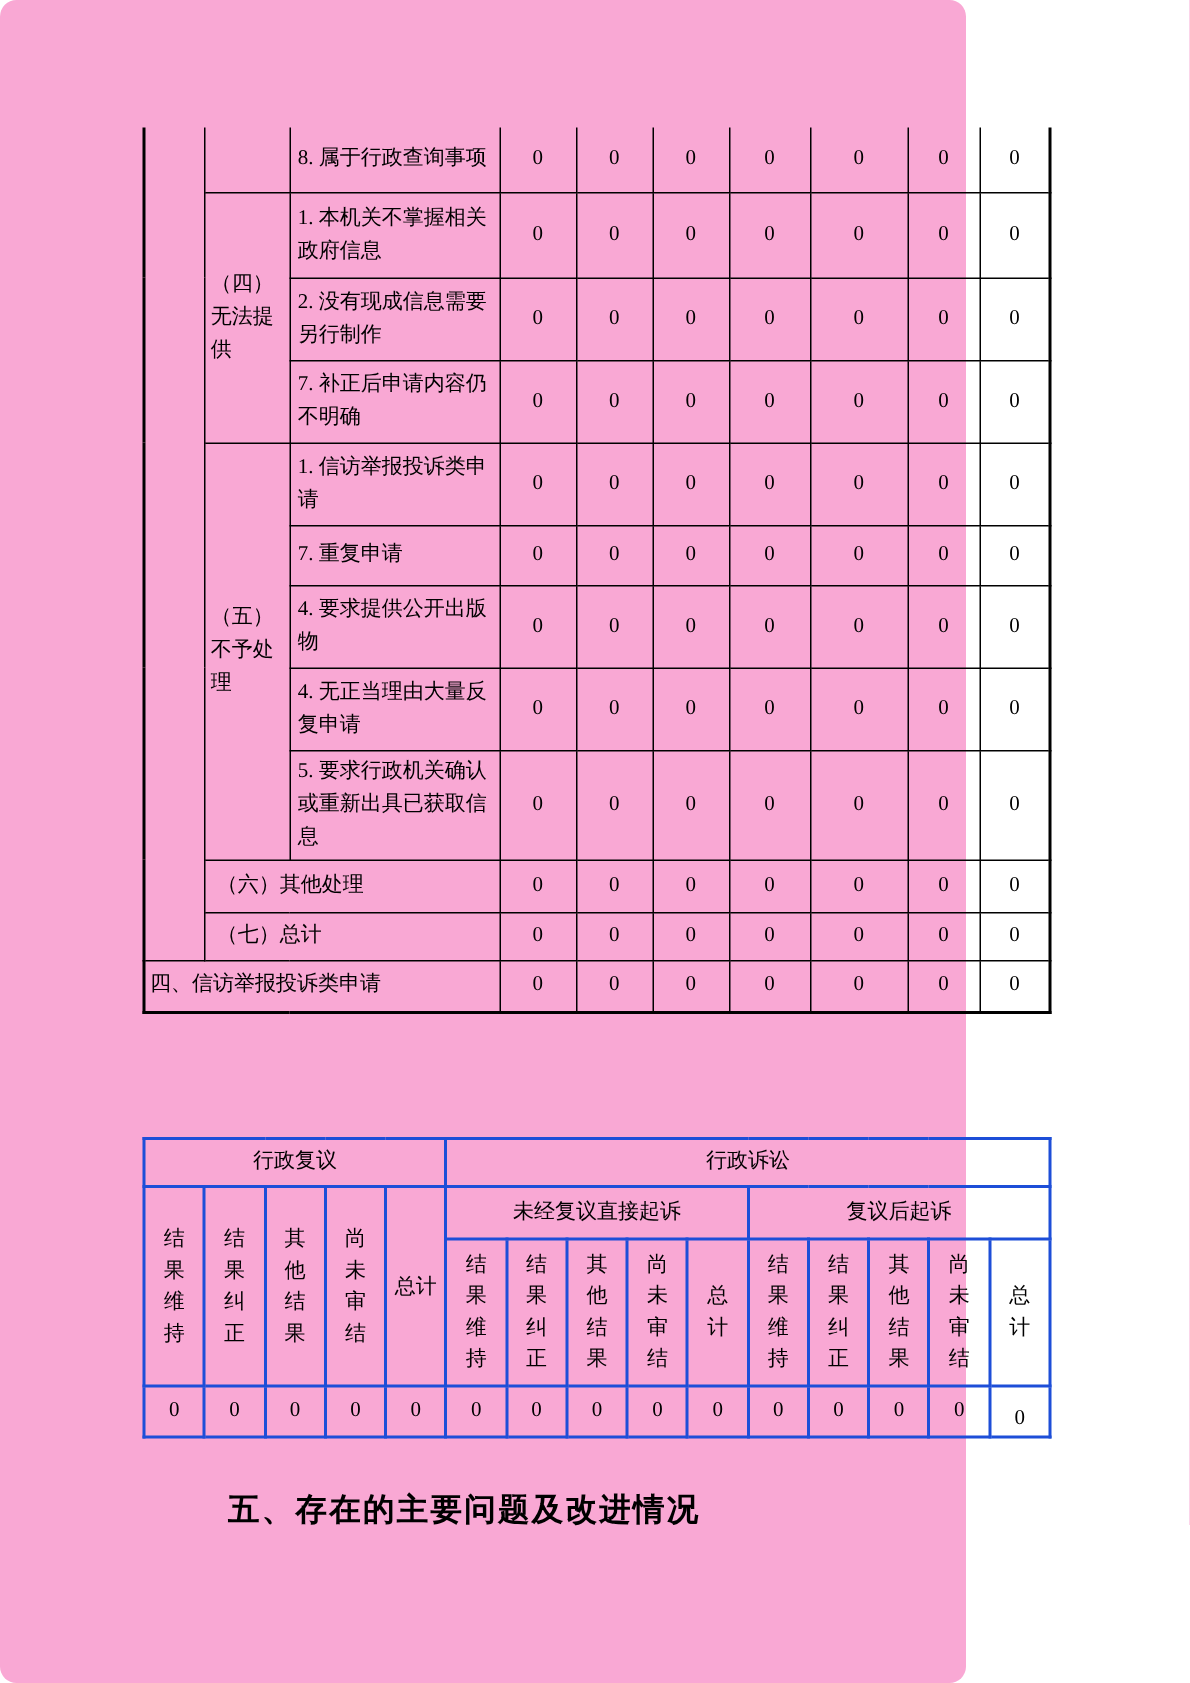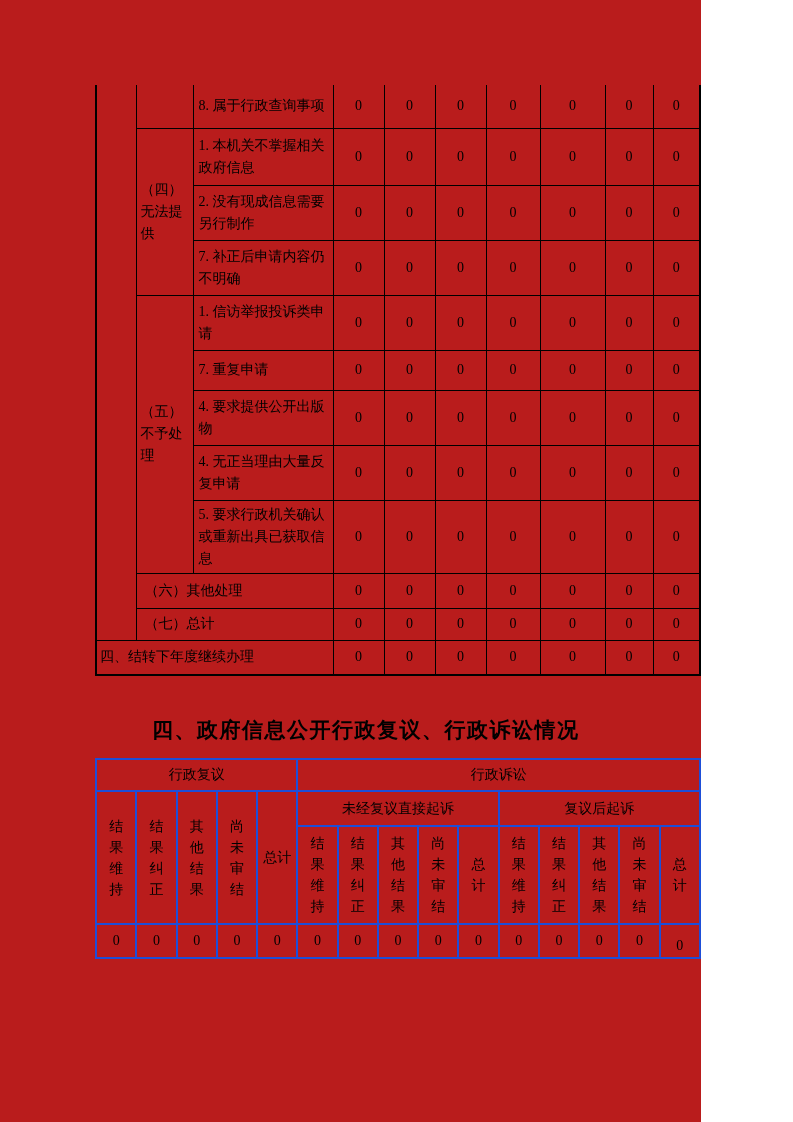--- a/index.html
+++ b/index.html
@@ -2,21 +2,21 @@
 <html><head>
 <meta charset="utf-8">
 <style>
   * { margin:0; padding:0; box-sizing:border-box; }
   html,body { width:793px; height:1122px; }
   body {
     background:#ffffff; color:#000;
     font-family:"Liberation Serif","DejaVu Serif",serif;
     position:relative;
   }
-  .page { position:absolute; left:0; top:0; width:701px; height:1122px; background:#b91c1c; }
+  .page { position:absolute; left:0; top:0; width:644px; height:1122px; background:#f9a8d4;border-radius:11px; }
 
   table { border-collapse:collapse; table-layout:fixed; }
 
   
   #t1 { position:absolute; left:95px; top:85px; width:604px;
         border:2px solid #000; border-top:0; }
   #t1 td { border:1px solid #000; font-size:14px; line-height:22px;
            vertical-align:middle; overflow:hidden; }
   #t1 tr.cut > td { border-top:0; }
   #t1 .num { text-align:center; }
@@ -173,33 +173,32 @@
       <td class="lbl sp2" colspan="2">（七）总计</td>
       <td class="num">0</td>
       <td class="num">0</td>
       <td class="num">0</td>
       <td class="num">0</td>
       <td class="num">0</td>
       <td class="num">0</td>
       <td class="num">0</td>
     </tr>
     <tr style="height:35px">
-      <td class="lbl carry" colspan="3">四、结转下年度继续办理</td>
+      <td class="lbl carry" colspan="3">四、信访举报投诉类申请</td>
       <td class="num">0</td>
       <td class="num">0</td>
       <td class="num">0</td>
       <td class="num">0</td>
       <td class="num">0</td>
       <td class="num">0</td>
       <td class="num">0</td>
     </tr>
   </tbody>
     </table>
 
-  <div id="title4" class="heading">四、政府信息公开行政复议、行政诉讼情况</div>
 
   <table id="t2">
     <colgroup>
       <col style="width:6.6667%">
         <col style="width:6.6667%">
         <col style="width:6.6667%">
       <col style="width:6.6667%">
         <col style="width:6.6667%">
         <col style="width:6.6667%">
       <col style="width:6.6667%">
@@ -251,14 +250,15 @@
       <td class="num">0</td>
       <td class="num">0</td>
       <td class="num">0</td>
       <td class="num">0</td>
       <td class="num">0</td>
       <td class="num low">0</td>
     </tr>
   </tbody>
     </table>
 
+  <div id="title5" class="heading">五、存在的主要问题及改进情况</div>
 
 </div>
 
 </body></html>

